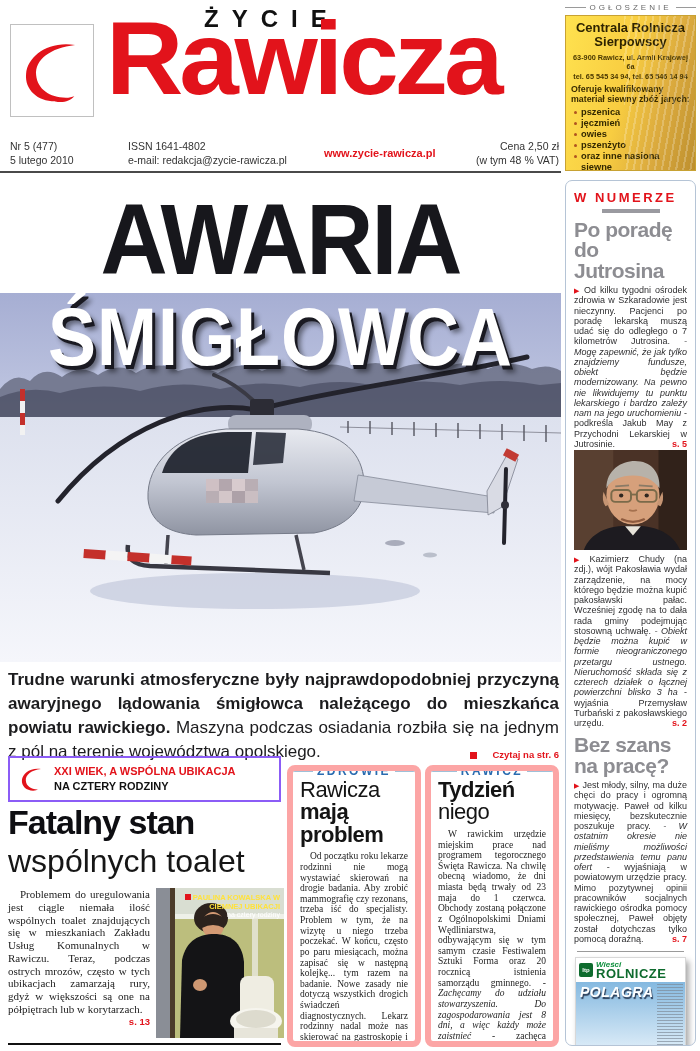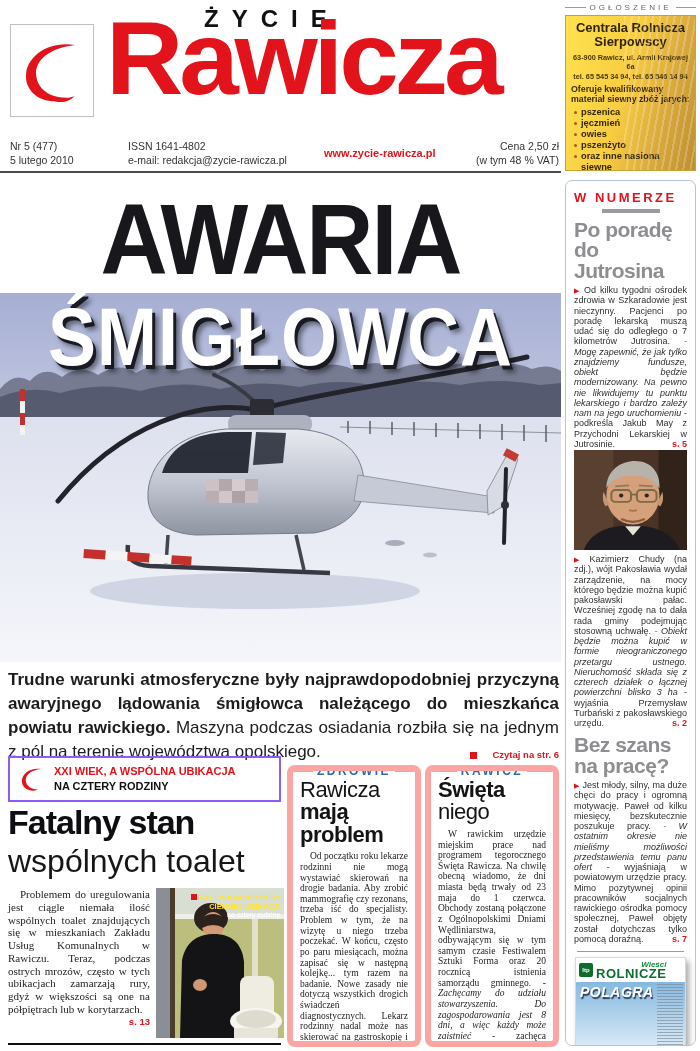--- a/index.html
+++ b/index.html
@@ -61,21 +61,21 @@
   .sb-photo svg { width:100%; height:100%; display:block; }
   .sb-divider { height:1px; background:#9a9a9a; margin:7px 3px 5px; }
 
   
   .wr-cover { width:111px; margin:3px auto 0; background:#fff; border:1px solid #d8d8d8;
     box-shadow:3px 4px 6px rgba(0,0,0,.35); }
   .wr-mast { display:flex; align-items:center; gap:3px; padding:2px 3px; }
   .wr-ltp { width:14px; height:14px; background:#0e6b2e; color:#fff; font-size:6px; font-weight:bold;
     display:flex; align-items:center; justify-content:center; border-radius:2px; }
   .wr-n1 { display:block; font-size:8px; font-style:italic; font-weight:bold; color:#0e8f3d;
-    text-align:right; margin-bottom:-2px; }
+    text-align:left; margin-bottom:-2px; }
   .wr-n2 { display:block; font-size:13px; font-weight:bold; color:#0e6b2e; letter-spacing:0.5px;
     text-transform:uppercase; line-height:1; }
   .wr-sky { height:76px; position:relative; overflow:hidden;
     background:linear-gradient(#85b9e0,#e8f3fb); }
   .wr-headline { padding:3px 4px 0; font-size:14px; font-weight:bold; font-style:italic; color:#fff;
     line-height:1.0; text-shadow:1px 2px 1px #2a3b55; letter-spacing:0.5px; }
   .wr-fake { position:absolute; right:2px; top:2px; width:26px; height:68px; opacity:.65;
     background:repeating-linear-gradient(to bottom,#7b8794 0 1px, rgba(0,0,0,0) 1px 3px); }
 
   
@@ -303,21 +303,21 @@
         <ellipse cx="57" cy="37" rx="11" ry="13" fill="#d49a74"></ellipse>
         <path d="M46,30 Q57,22 68,30 L68,40 Q57,34 46,40 Z" fill="#2c221d"></path>
         <path d="M24,150 L26,72 C30,52 44,46 58,46 C74,46 86,54 88,74 L88,110 L80,150 Z" fill="#141416"></path>
         <ellipse cx="44" cy="97" rx="7" ry="6" fill="#cf9872"></ellipse>
         <rect x="84" y="88" width="34" height="44" rx="8" fill="#efede2"></rect>
         <ellipse cx="100" cy="133" rx="26" ry="13" fill="#f6f5ee"></ellipse>
         <ellipse cx="100" cy="131" rx="20" ry="9" fill="#dddbce"></ellipse>
         <rect x="78" y="140" width="44" height="10" fill="#e7e5da"></rect>
       </svg>
       <div class="tp-cap">
-        <div class="cap-y"><span class="cap-sq"></span><span>PAULINA NUMERZE W CIEMNEJ UBIKACJI</span></div>
+        <div class="cap-y"><span class="cap-sq"></span><span>PAULINA KOWALSKA W CIEMNEJ UBIKACJI</span></div>
         <div class="cap-w">na cztery rodziny</div>
       </div>
     </div>
   </div>
   <div class="col1-rule"></div>
 
   <div class="colbox c2">
     <div class="col-header">
       <span class="chl"></span>
       <span class="cht">ZDROWIE</span>
@@ -327,21 +327,21 @@
     <div class="ch-bold">mają problem</div>
     <p class="col-body"><span>Od początku roku lekarze rodzinni nie mogą wystawiać skierowań na drogie badania. Aby zrobić mammografię czy rezonans, trzeba iść do specjalisty. Problem w tym, że na wizytę u niego trzeba poczekać. W końcu, często po paru miesiącach, można zapisać się w następną kolejkę... tym razem na badanie. Nowe zasady nie dotyczą wszystkich drogich świadczeń diagnostycznych. Lekarz rodzinny nadal może nas skierować na gastroskopię i kolonoskopię.</span><span class="pageref">s. 15</span></p>
   </div>
 
   <div class="colbox c3">
     <div class="col-header">
       <span class="chl"></span>
       <span class="cht">RAWICZ</span>
       <span class="chl"></span>
     </div>
-    <div class="ch-bold">Święta</div>
+    <div class="ch-bold">Tydzień</div>
     <div class="ch-reg">niego</div>
     <p class="col-body"><span>W rawickim urzędzie miejskim prace nad programem tegorocznego Święta Rawicza. Na chwilę obecną wiadomo, że dni miasta będą trwały od 23 maja do 1 czerwca. Obchody zostaną połączone z Ogólnopolskimi Dniami Wędliniarstwa, odbywającym się w tym samym czasie Festiwalem Sztuki Forma oraz 20 rocznicą istnienia samorządu gminnego. </span><span class="quote">- Zachęcamy do udziału stowarzyszenia. Do zagospodarowania jest 8 dni, a więc każdy może zaistnieć </span><span>- zachęca burmistrz Tadeusz Pawłowski.</span><span class="pageref">s. 2</span></p>
   </div>
 
   <div class="sidebar">
     <div class="wnumerze">W NUMERZE</div>
     <div class="wnumerze-bar"></div>
 
     <div class="sb-art">
       <h3>Po poradę do Jutrosina</h3>

